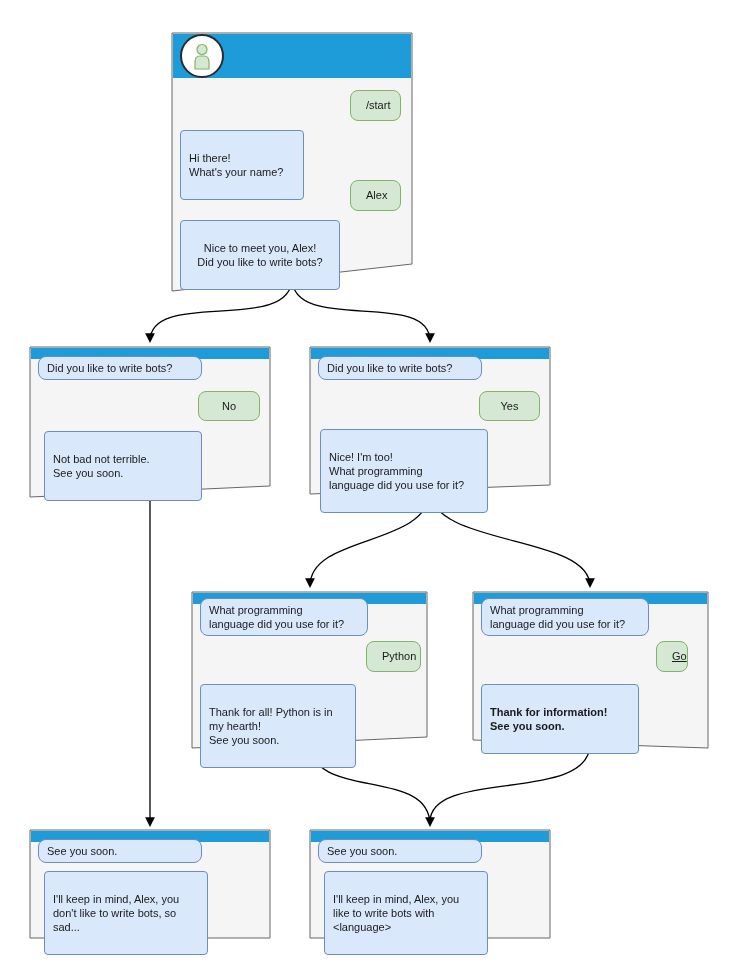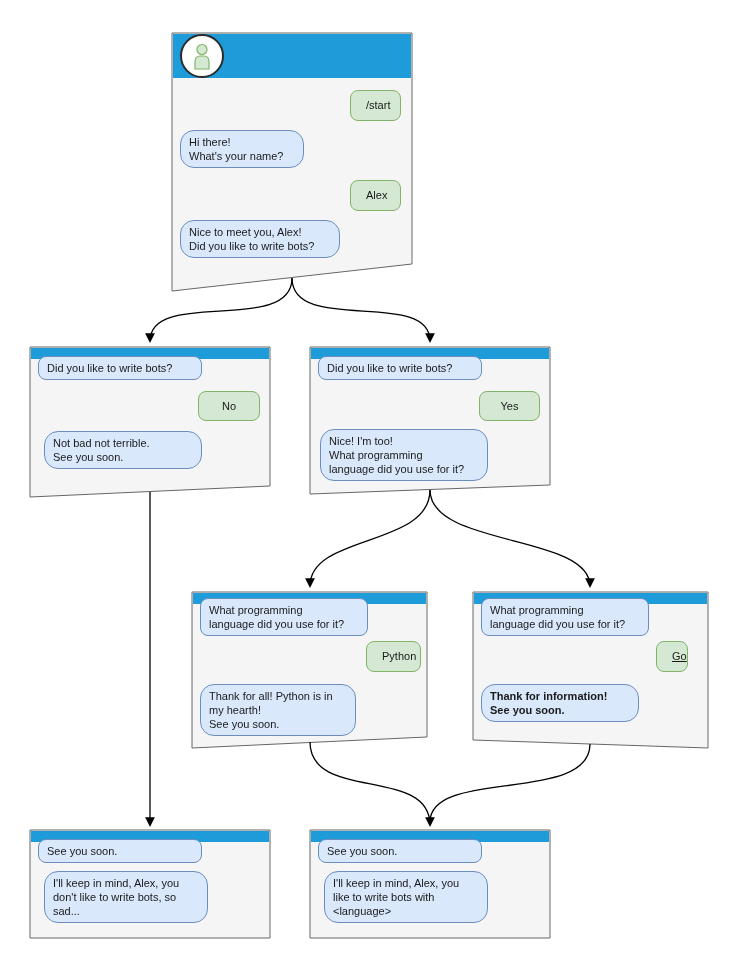--- a/index.html
+++ b/index.html
@@ -7,21 +7,21 @@
           font-family:"Liberation Sans",sans-serif;}
   #shapes{position:absolute;left:0;top:0;z-index:1;}
   .hdr{position:absolute;background:#1e9cd9;z-index:2;}
   .strip{position:absolute;height:11px;background:#1e9cd9;z-index:2;}
   .avatar{position:absolute;left:7px;top:0px;width:40px;height:40px;background:#ffffff;
           border:2px solid #2b2b2b;border-radius:50%;display:flex;align-items:center;justify-content:center;}
   .wtitle{position:absolute;left:59px;top:0;height:44px;line-height:44px;color:#ffffff;
           font-size:13px;font-weight:bold;}
   .bubble{position:absolute;box-sizing:border-box;font-size:11px;line-height:14px;color:#1a1a1a;
           white-space:pre-line;z-index:3;}
-  .bot{background:#dae8fc;border:1px solid #6c8ebf;border-radius:14px;padding:4px 8px;}
+  .bot{background:#dae8fc;border:1px solid #6c8ebf;border-radius:4px;padding:20px 8px;}
   .ctx{background:#dae8fc;border:1px solid #6c8ebf;border-radius:8px;padding:4px 8px;}
   .user{background:#d5e8d4;border:1px solid #82b366;border-radius:8px;padding:7px 15px;
         text-align:center;}
 </style>
 </head>
 <body>
 
 <div id="canvas">
 
   <svg id="shapes" width="743" height="971" viewBox="0 0 743 971">
@@ -54,21 +54,21 @@
         <circle cx="12" cy="7.5" r="5" fill="#d5e8d4" stroke="#82b366" stroke-width="1.2"></circle>
         <path d="M5,27 L5,20 Q5,14 10,14 L14,14 Q19,14 19,20 L19,27 Z" fill="#d5e8d4" stroke="#82b366" stroke-width="1.2"></path>
       </svg>
     </div>
   </div>
 
   <div class="bubble user" style="left:350px;top:90px;width:51px;height:31px;">/start</div>
   <div class="bubble bot" style="left:180px;top:130px;width:124px;">Hi there!
 What's your name?</div>
   <div class="bubble user" style="left:350px;top:180px;width:51px;height:31px;">Alex</div>
-  <div class="bubble bot" style="left:180px;top:220px;width:160px;">Nice to meet you, Alex!
+  <div class="bubble bot" style="left:180px;top:220px;width:160px;text-align:center;">Nice to meet you, Alex!
 Did you like to write bots?</div>
 
   <div class="strip" style="left:31px;top:348px;width:238px;"></div>
   <div class="bubble ctx" style="left:38px;top:356px;width:164px;">Did you like to write bots?</div>
   <div class="bubble user" style="left:198px;top:391px;width:62px;height:30px;">No</div>
   <div class="bubble bot" style="left:44px;top:431px;width:158px;">Not bad not terrible.
 See you soon.</div>
 
   <div class="strip" style="left:311px;top:348px;width:238px;"></div>
   <div class="bubble ctx" style="left:318px;top:356px;width:164px;">Did you like to write bots?</div>

